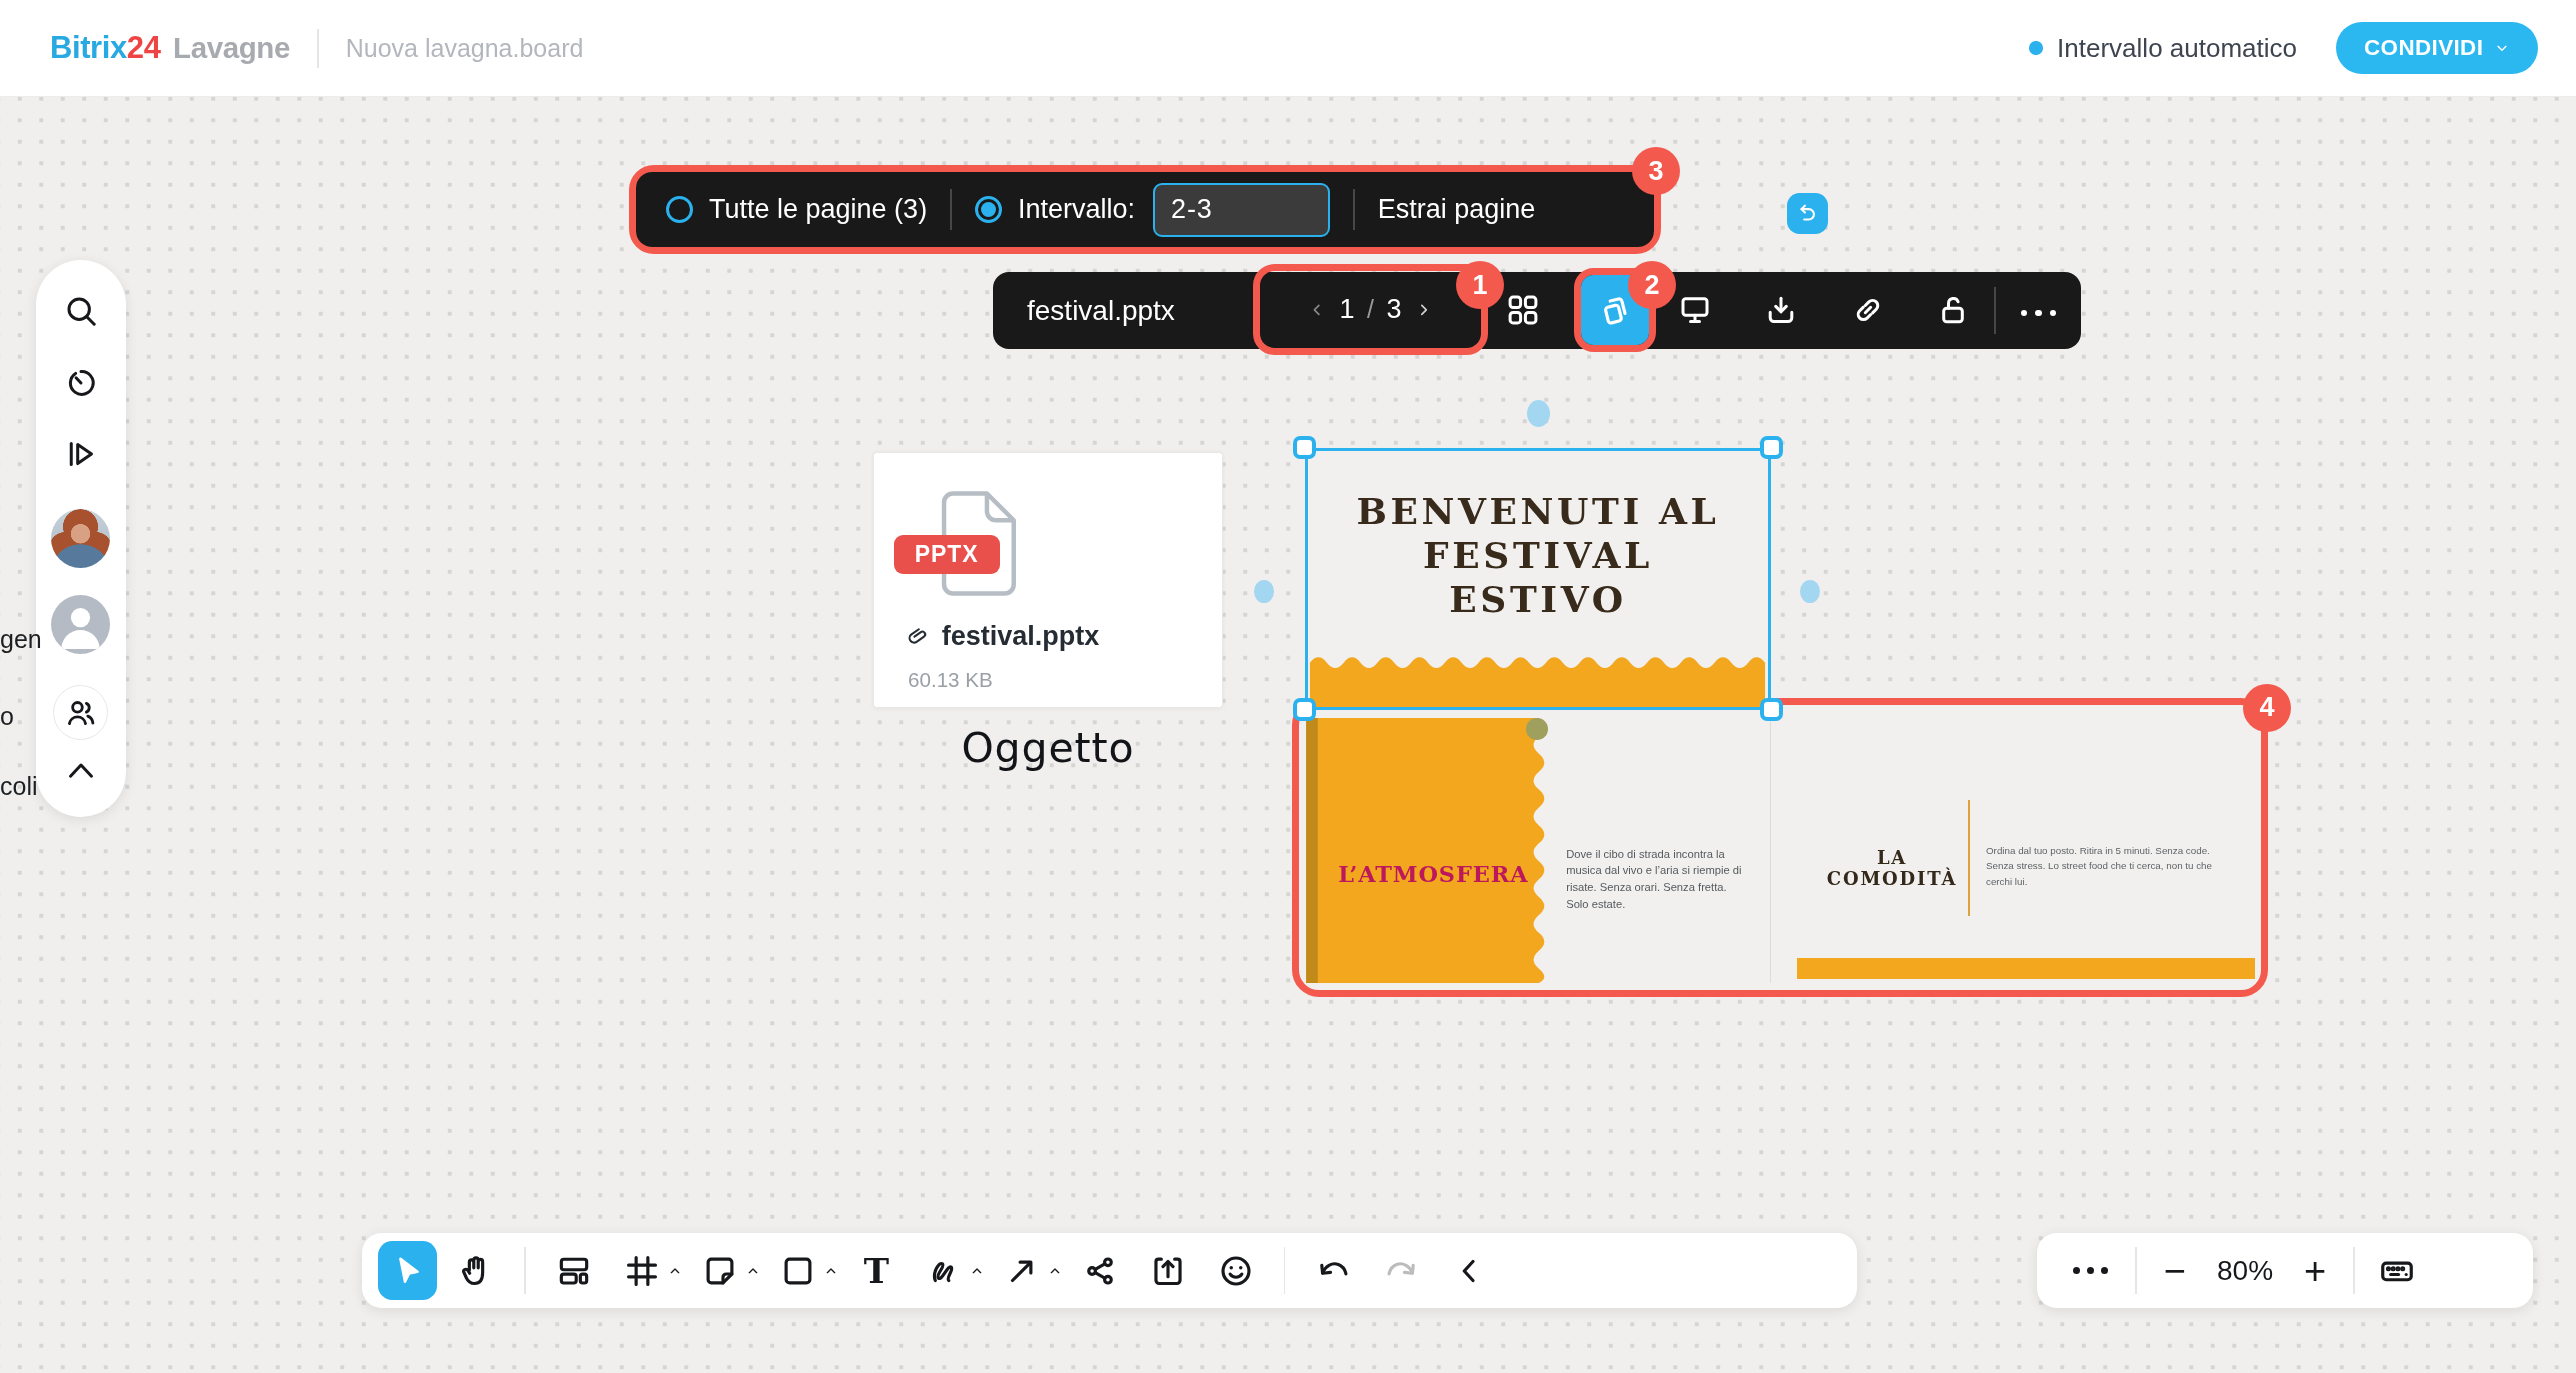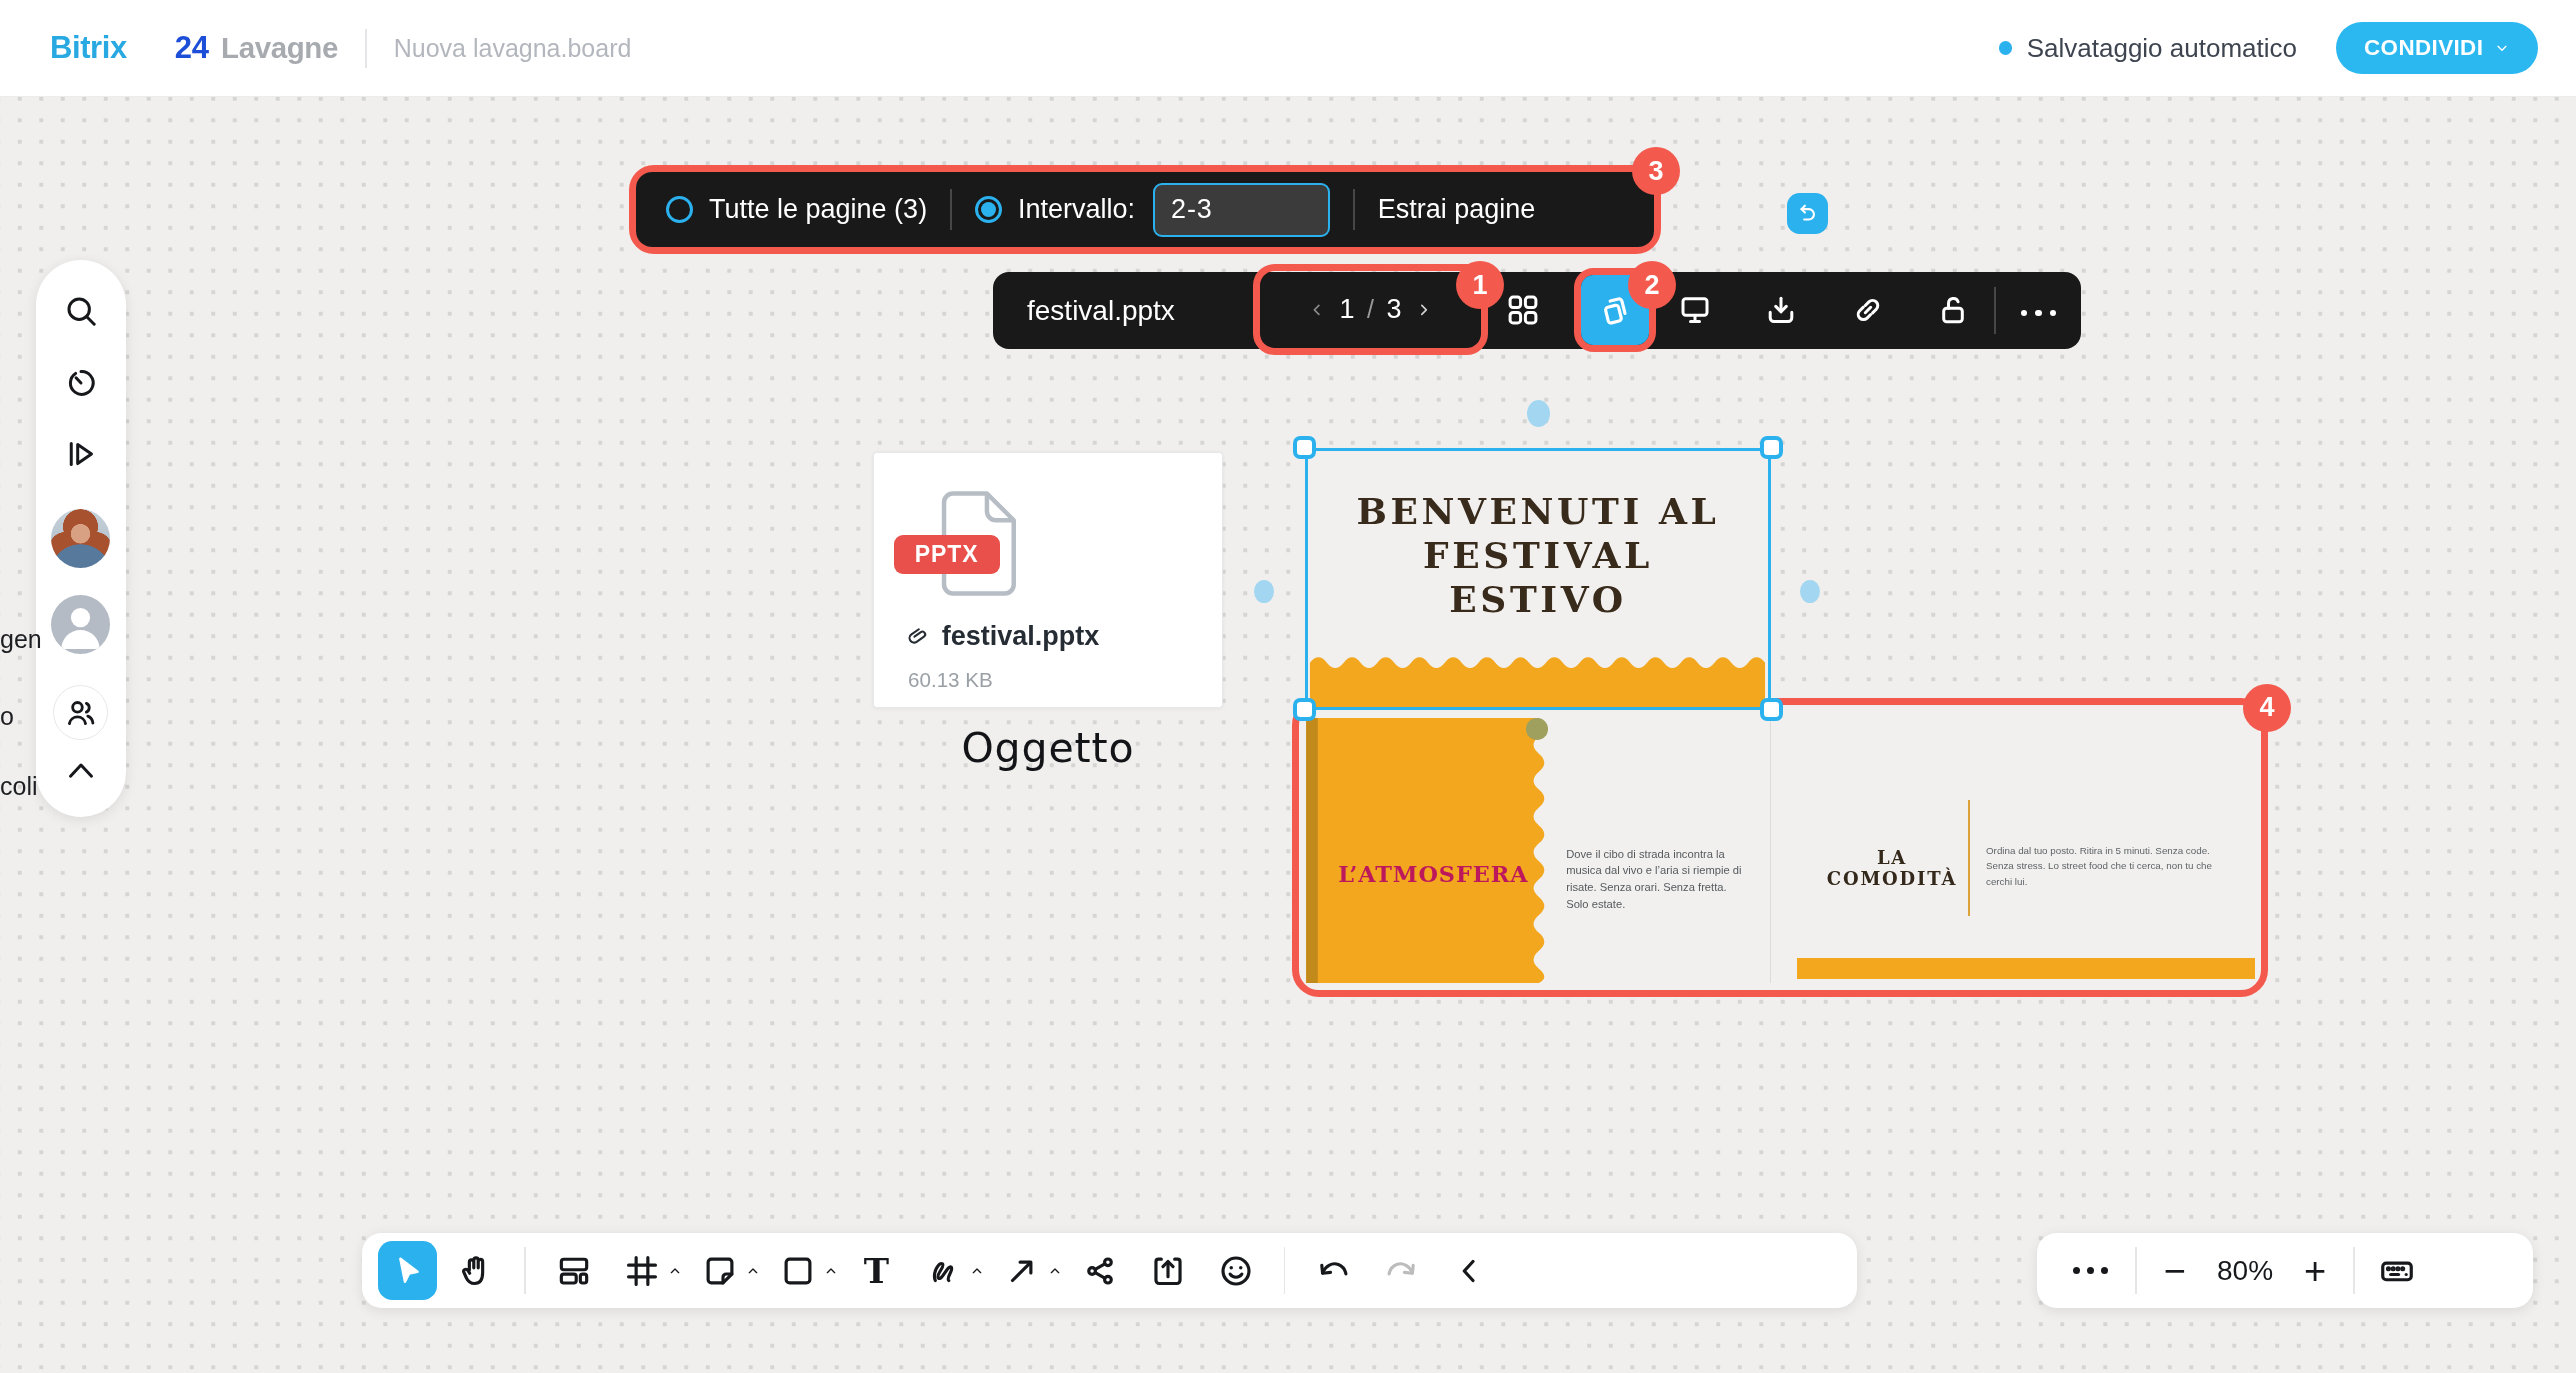--- a/index.html
+++ b/index.html
@@ -4,21 +4,21 @@
 <style>
   * { margin:0; padding:0; box-sizing:border-box; }
   html,body { background:#fff; }
   body { font-family:"Liberation Sans", sans-serif; }
   .stage { position:relative; width:2576px; height:1373px; overflow:hidden; background:#fff; }
 
   
   .header { position:absolute; left:0; top:0; width:2576px; height:97px; background:#fff;
             border-bottom:0.9px solid #ececec; display:flex; align-items:center; z-index:50; }
   .logo { margin-left:50px; font-size:31px; font-weight:bold; letter-spacing:-0.4px; display:flex; align-items:baseline; }
-  .logo .p1 { color:#29a9e1; } .logo .p2 { color:#1d4ed8;margin-left:48px; }
+  .logo .p1 { color:#29a9e1; } .logo .p2 { color:#ef4444; }
   .logo-product { margin-left:12.5px; font-size:29.5px; color:#a7abb0; font-weight:bold; letter-spacing:-0.4px; }
   .head-div { width:1.8px; height:39px; background:#e3e5e8; margin:0 27px; }
   .breadcrumb { font-size:25px; color:#b3b7bd; }
   .head-right { margin-left:auto; display:flex; align-items:center; margin-right:38px; }
   .autosave-dot { width:13.4px; height:13.4px; border-radius:50%; background:#2bb1ee; margin-right:14.3px; }
   .autosave-label { font-size:26px; color:#3e4550; }
   .share-btn { margin-left:39px; width:202px; height:52px; border-radius:26px; background:#2bb8f1; color:#fff;
                display:flex; align-items:center; justify-content:center; gap:10.7px; font-size:22.4px; font-weight:bold;
                letter-spacing:0.4px; cursor:pointer; }
 
@@ -152,21 +152,21 @@
   <div class="header">
     <div class="logo">
       <span class="p1">Bitrix</span>
         <span class="p2">24</span>
       <span class="logo-product">Lavagne</span>
     </div>
     <div class="head-div"></div>
     <div class="breadcrumb">Nuova lavagna.board</div>
     <div class="head-right">
       <span class="autosave-dot"></span>
-      <span class="autosave-label">Salvataggio automatico</span>
+      <span class="autosave-label">Intervallo automatico</span>
       <div class="share-btn">
         <span>CONDIVIDI</span>
         <svg class="s" width="16" height="16" viewBox="0 0 24 24" stroke-width="3">
             <polyline points="6,9.5 12,15.5 18,9.5"></polyline>
           </svg>
       </div>
     </div>
   </div>
 
   <div class="canvas">

